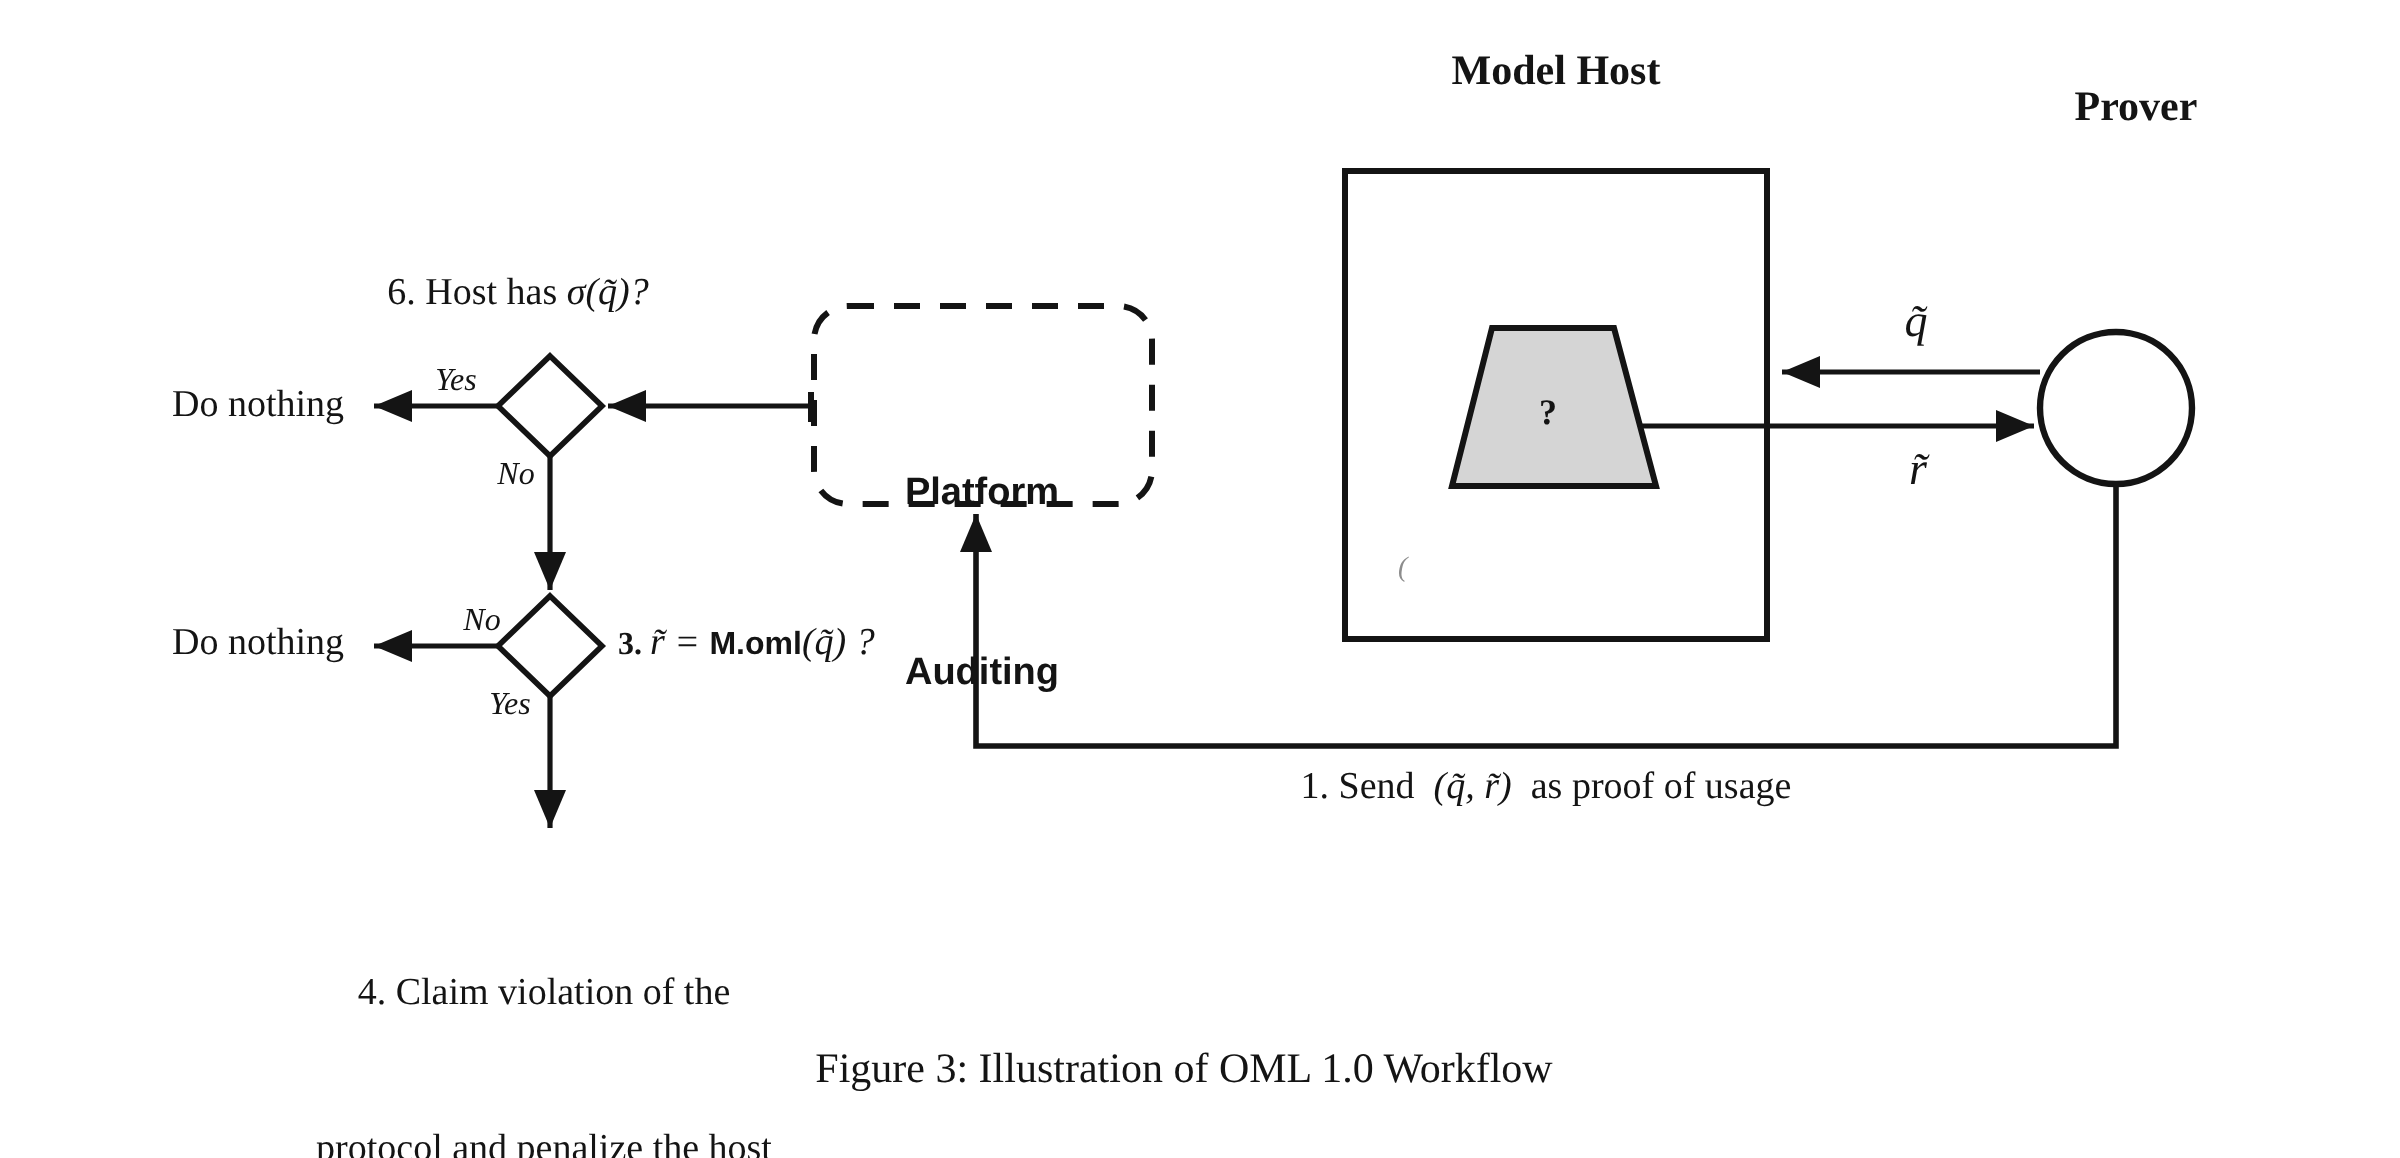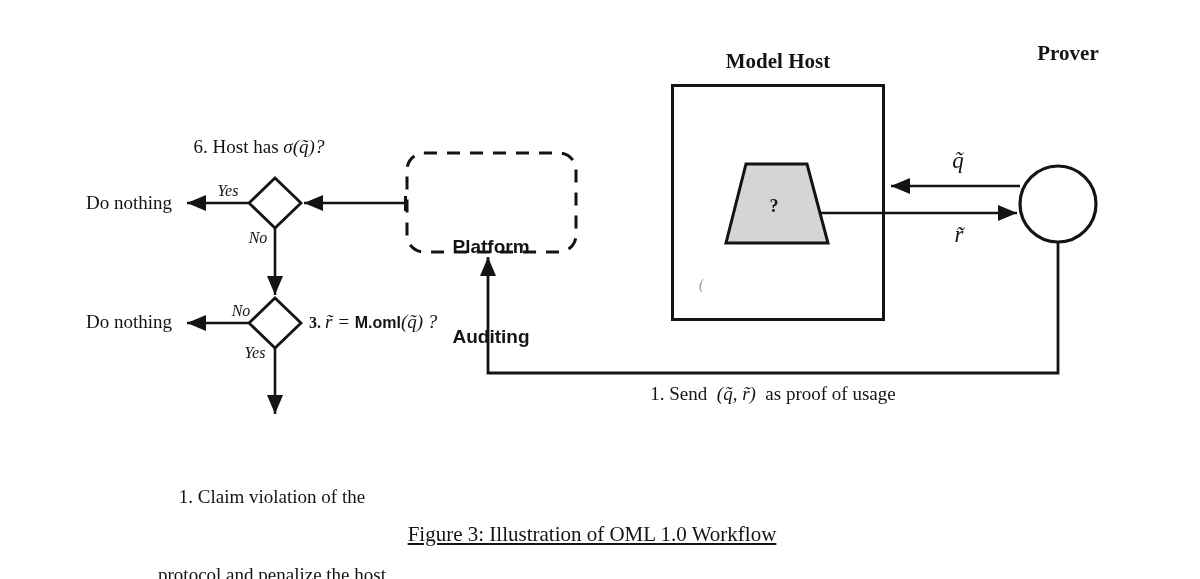--- a/index.html
+++ b/index.html
@@ -21,21 +21,21 @@
   .math { font-style: italic; }
   .row { display: flex; align-items: baseline; }
   .code { font-family: Liberation Sans, sans-serif; font-weight: bold; font-size: 16px; }
   .num3 { font-weight: bold; font-size: 16px; }
   .audit {
     font-family: "Liberation Sans", sans-serif;
     font-weight: bold; font-size: 19px; line-height: 30px;
     text-align: center;
   }
   .claim { font-size: 19px; line-height: 26px; text-align: center; }
-  .caption { font-size: 21px; text-decoration: underline; }
+  .caption { font-size: 21px; }
   .qmark { font-weight: bold; font-size: 18px; }
   .stray { color: #8d8d8d; font-size: 14px; font-style: italic; }
 </style>
 </head>
 <body>
 
 <div id="stage">
 
   <svg id="diagram-svg" width="1200" height="579" viewBox="0 0 1200 579">
     <defs>
@@ -67,21 +67,21 @@
 
     <line x1="275" y1="228" x2="275" y2="295" stroke="#141414" stroke-width="2.6" marker-end="url(#ah)"></line>
 
     <polygon points="275,298 301,323 275,348 249,323" fill="#ffffff" stroke="#141414" stroke-width="2.8"></polygon>
 
     <line x1="249" y1="323" x2="187" y2="323" stroke="#141414" stroke-width="2.6" marker-end="url(#ah)"></line>
 
     <line x1="275" y1="348" x2="275" y2="414" stroke="#141414" stroke-width="2.6" marker-end="url(#ah)"></line>
   </svg>
 
-  <div class="txt title center" style="left:778px; top:49px;">Model Host</div>
+  <div class="txt title center" style="left:778px; top:23px;">Model Host</div>
   <div class="txt title center" style="left:1058px; top:41px;margin-left:10px;">Prover</div>
 
   <div class="txt mathlbl center" style="left:958px; top:148px;">q̃</div>
   <div class="txt mathlbl center" style="left:959px; top:222px;">r̃</div>
 
   <div class="txt qmark center" style="left:774px; top:196px;">?</div>
   <div class="txt stray" style="left:699px; top:277px;">(</div>
 
   <div class="txt audit center" style="left:491px; top:172px;">
     <div>Platform</div>
@@ -98,21 +98,21 @@
 
   <div class="txt row" style="left:309px; top:311px;">
     <span class="num3">3. </span><span class="math serif18">r̃ = </span><span class="code">M.oml</span><span class="math serif18">(q̃) ?</span>
   </div>
 
   <div class="txt serif18 center" style="left:129px; top:311px;">Do nothing</div>
   <div class="txt small-it center" style="left:241px; top:302px;">No</div>
   <div class="txt small-it center" style="left:255px; top:344px;">Yes</div>
 
   <div class="txt claim center" style="left:272px; top:432px;">
-    <div>1. Claim violation of the</div>
+    <div>4. Claim violation of the</div>
     <div>protocol and penalize the host</div>
   </div>
 
   <div class="txt serif18 center row" style="left:773px; top:383px;">
     <span>1. Send  </span><span class="math">(q̃, r̃)</span><span>  as proof of usage</span>
   </div>
 
   <div class="txt caption center" style="left:592px; top:522px;">Figure 3: Illustration of OML 1.0 Workflow</div>
 
 </div>

